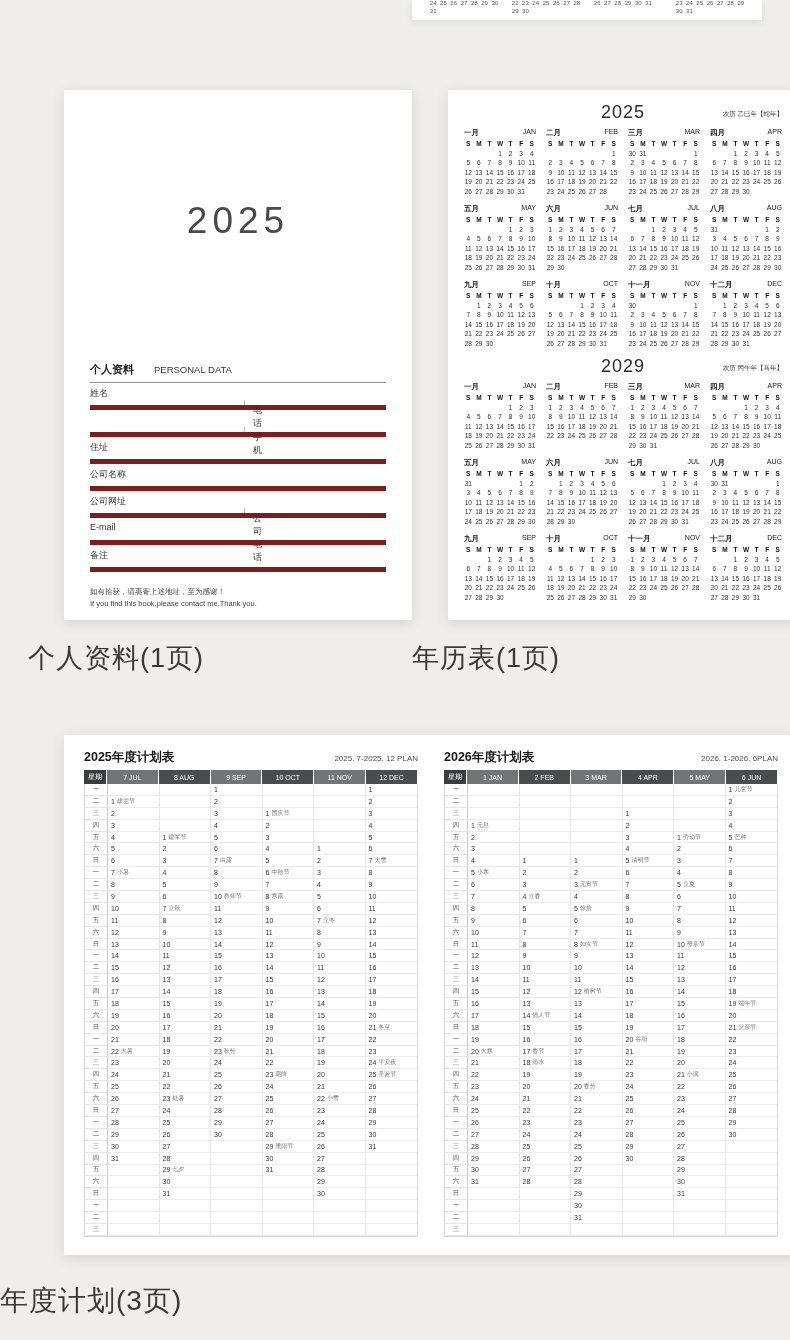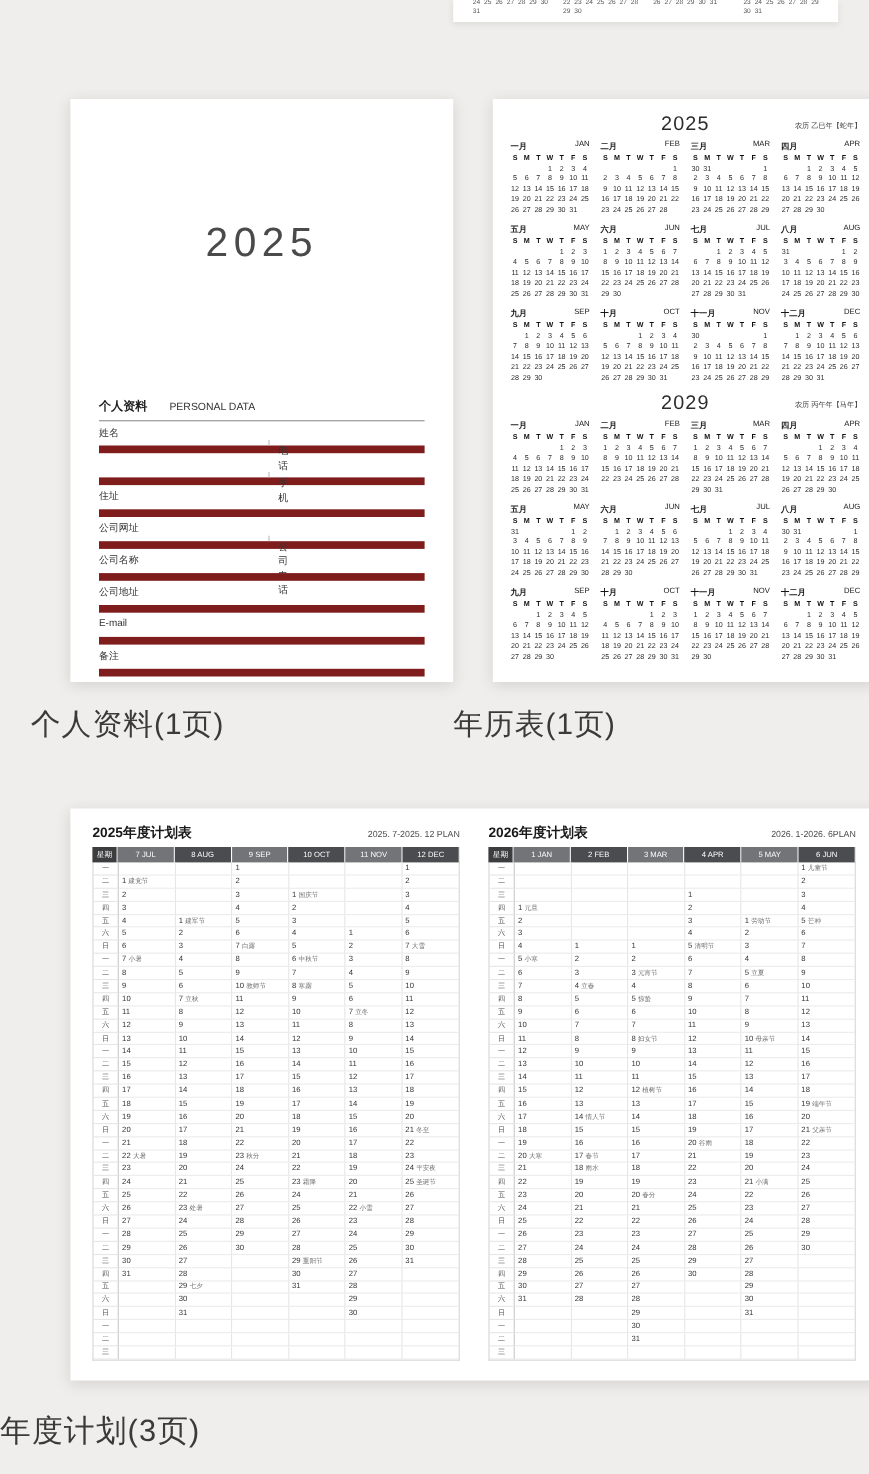--- a/index.html
+++ b/index.html
@@ -15,21 +15,21 @@
   .frag{flex:1;margin-top:-1px;}
   .frag-row{display:grid;grid-template-columns:repeat(7,1fr);font-size:6px;line-height:8px;color:#555;text-align:center;}
 
   
   .personal-card{left:28px;top:90px;width:348px;height:530px;}
   .p-year{position:absolute;left:0;right:0;top:110px;text-align:center;font-size:37px;letter-spacing:5px;color:#4a4a4a;}
   .p-form{position:absolute;left:26px;right:26px;top:272px;}
   .p-form-header{display:flex;align-items:baseline;gap:20px;padding-bottom:5px;border-bottom:1px solid #8f8f8f;}
   .p-form-header .zh{font-size:11px;font-weight:bold;color:#1e1e1e;}
   .p-form-header .en{font-size:9.5px;color:#333;}
-  .p-row{position:relative;height:22px;border-bottom:7px solid #7f1d1d;}
+  .p-row{position:relative;height:22px;border-bottom:5px solid #7f1d1d;}
   .p-label{position:absolute;left:0;top:4px;font-size:9px;color:#333;}
   .p-right{position:absolute;left:52%;top:17px;bottom:0;border-left:1px solid #b9b9b9;}
   .p-right .p-label{left:8px;}
   .p-footer{margin-top:14px;font-size:7.5px;color:#3d3d3d;line-height:1.55;}
 
   
   .calendar-card{left:412px;top:90px;width:350px;height:530px;padding:12px 15px;box-sizing:border-box;}
   .cal-section{margin-bottom:8px;}
   .year-head{position:relative;text-align:center;height:24px;margin-bottom:2px;}
   .year-num{font-size:18px;letter-spacing:1px;color:#2c2c2c;}
@@ -151,38 +151,39 @@
           <div class="p-row">
             <span class="p-label"></span>
             <span class="p-right">
               <span class="p-label">手机</span>
             </span>
           </div>
           <div class="p-row">
             <span class="p-label">住址</span>
           </div>
           <div class="p-row">
+            <span class="p-label">公司名称</span>
+          </div>
+          <div class="p-row">
             <span class="p-label">公司网址</span>
             <span class="p-right">
               <span class="p-label">公司电话</span>
             </span>
           </div>
           <div class="p-row">
-            <span class="p-label">公司名称</span>
-          </div>
-          <div class="p-row">
-            <span class="p-label">公司地址</span>
-          </div>
-          <div class="p-row">
             <span class="p-label">E-mail</span>
           </div>
           <div class="p-row">
             <span class="p-label">备注</span>
           </div>
         </div>
+      <div class="p-footer">
+        <div>如有拾获，请惠寄上述地址，至为感谢！</div>
+        <div>If you find this book,please contact me.Thank you.</div>
+      </div>
     </div>
   </div>
 
   <div class="card calendar-card">
     <div class="cal-section">
       <div class="year-head">
         <span class="year-num">2025</span>
         <span class="lunar">农历 乙巳年【蛇年】</span>
       </div>
       <div class="months-grid">

